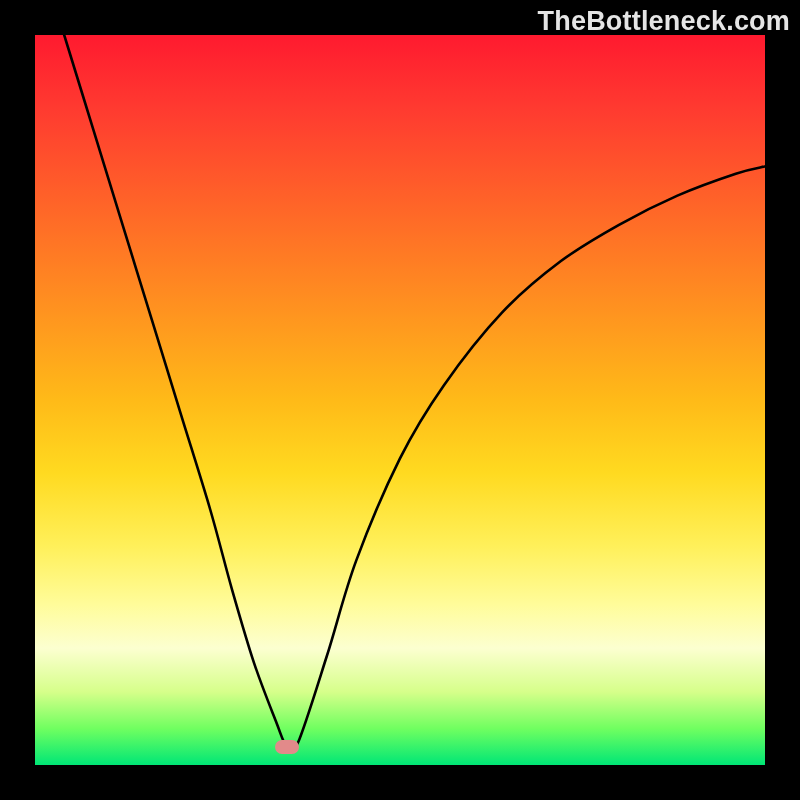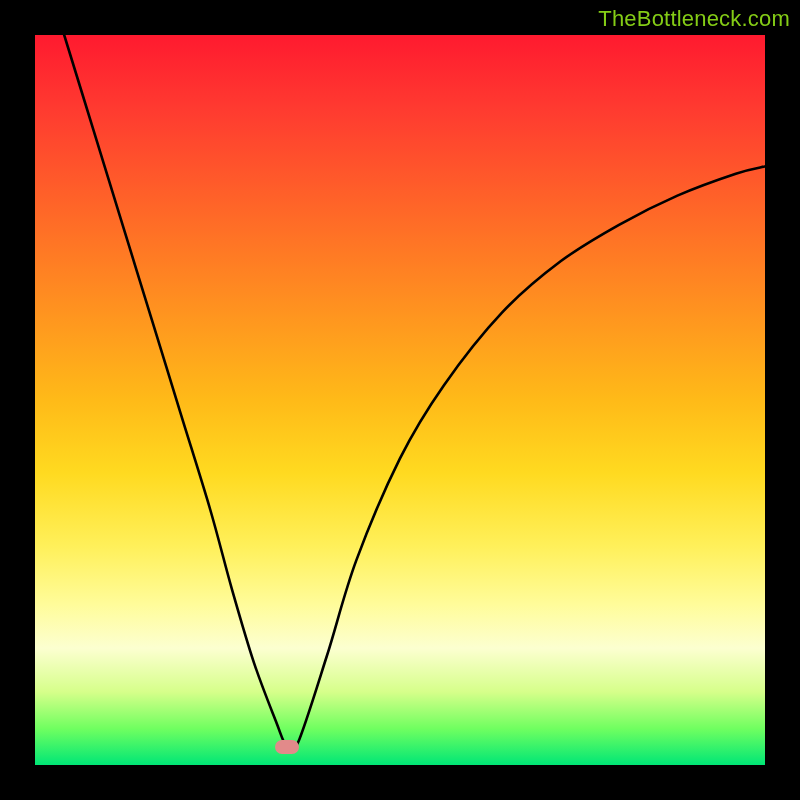--- a/index.html
+++ b/index.html
@@ -39,23 +39,23 @@
       #d6ff8a 90%,
       #70ff60 95%,
       #00e676 100%
     );
     overflow: hidden;
   }
   .watermark {
     position: absolute;
     top: 6px;
     right: 10px;
-    color: #84cc16;
-    font-size: 22px;
-    font-weight: 400;
+    color: #e5e5e5;
+    font-size: 27px;
+    font-weight: 700;
     font-family: Arial, Helvetica, sans-serif;
     letter-spacing: 0.2px;
   }
   .marker {
     position: absolute;
     width: 24px;
     height: 14px;
     border-radius: 7px;
     transform: translate(-50%, -50%);
     background: #e28a8a;

